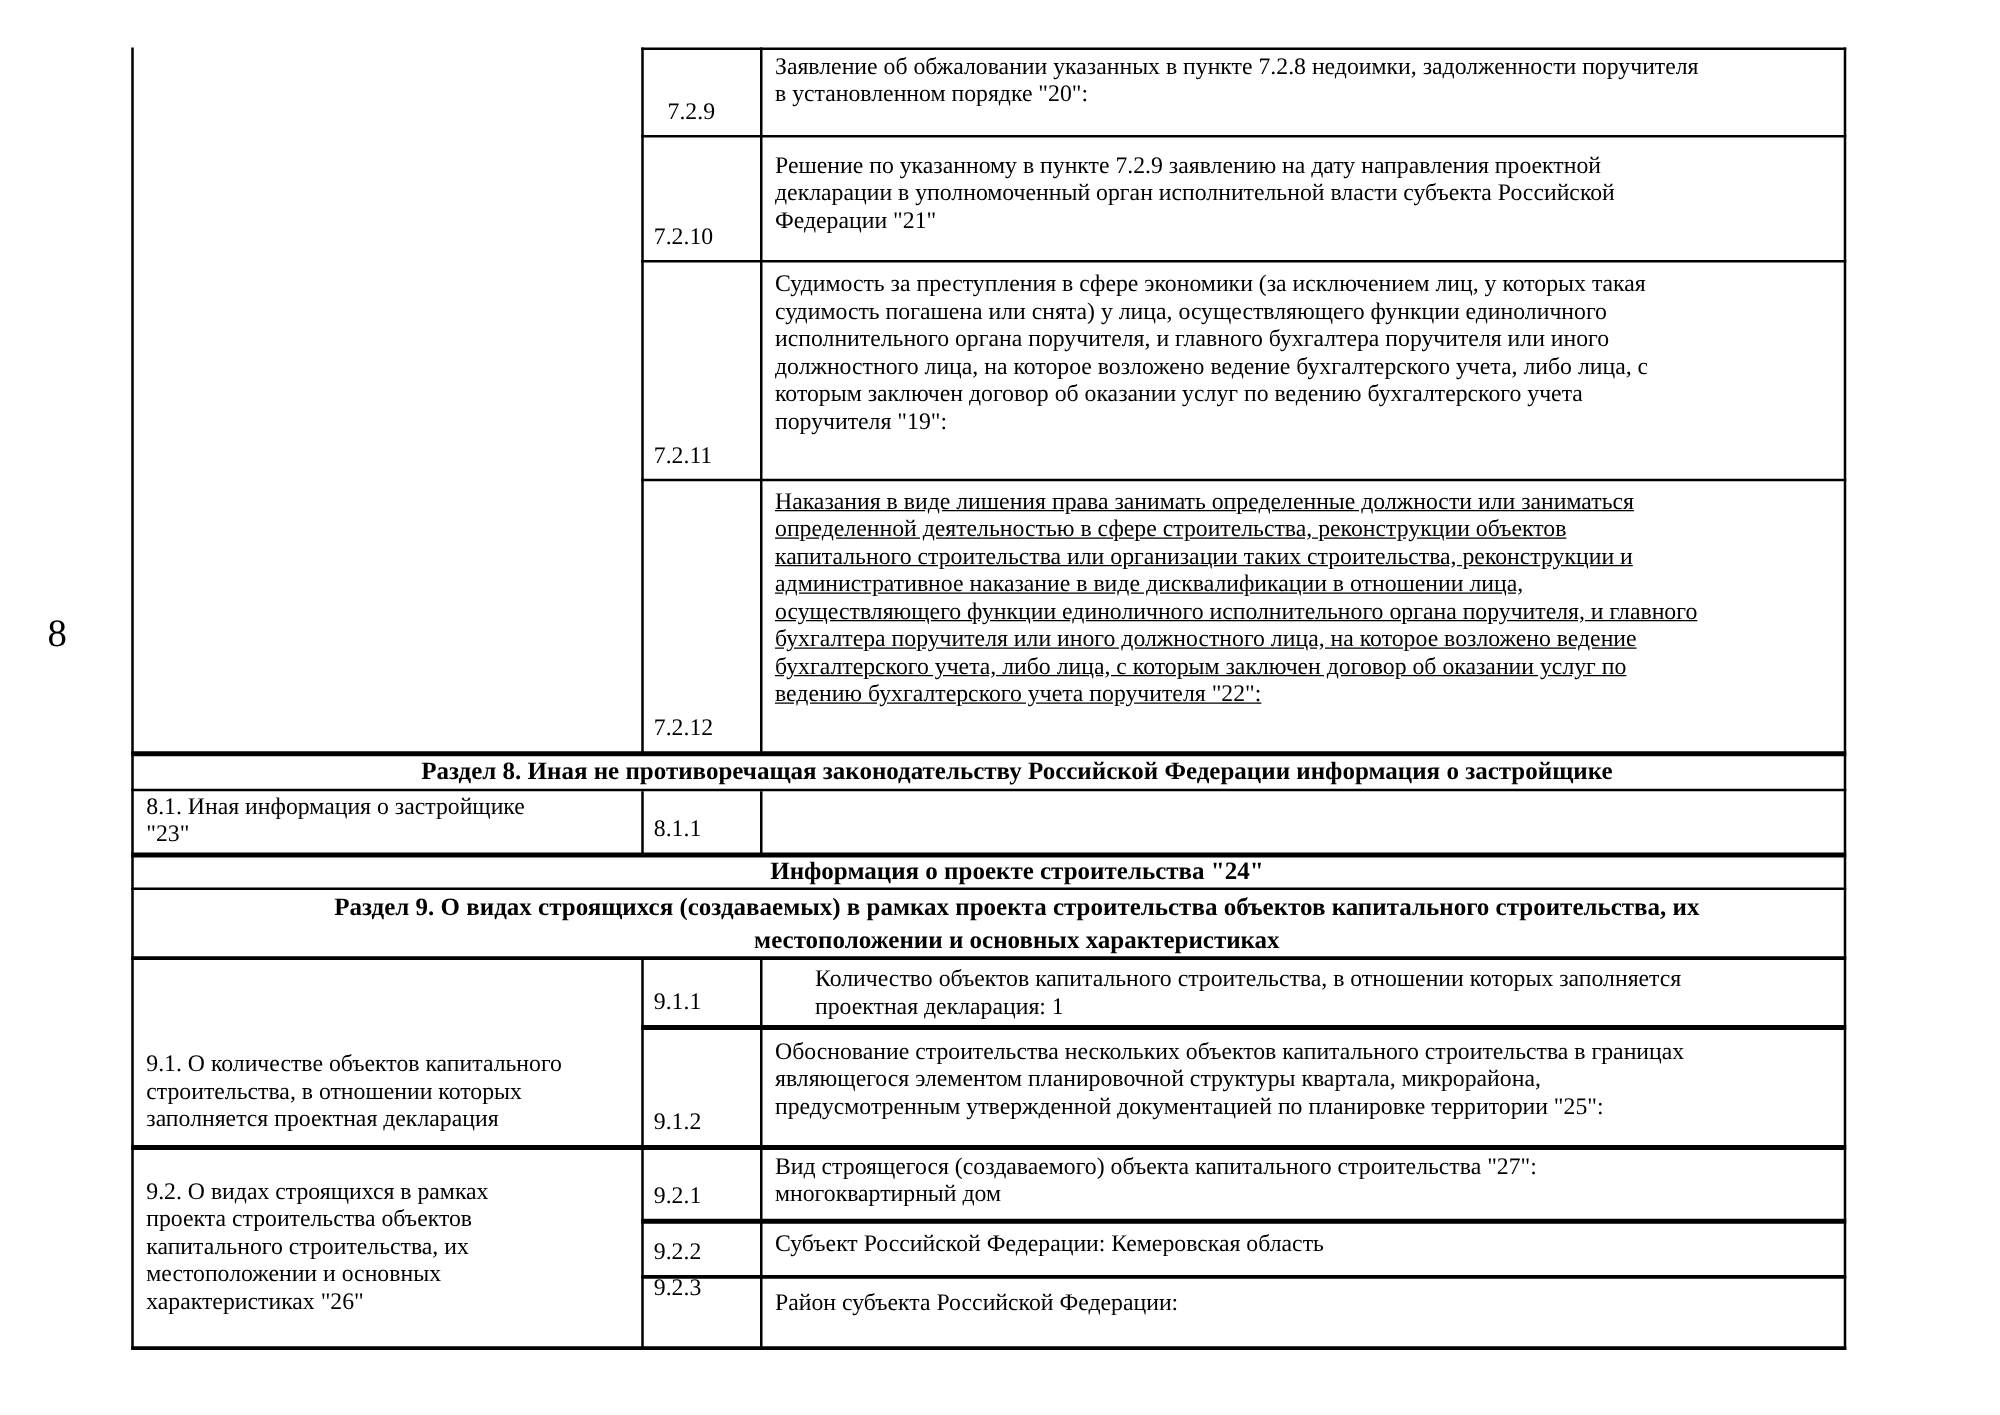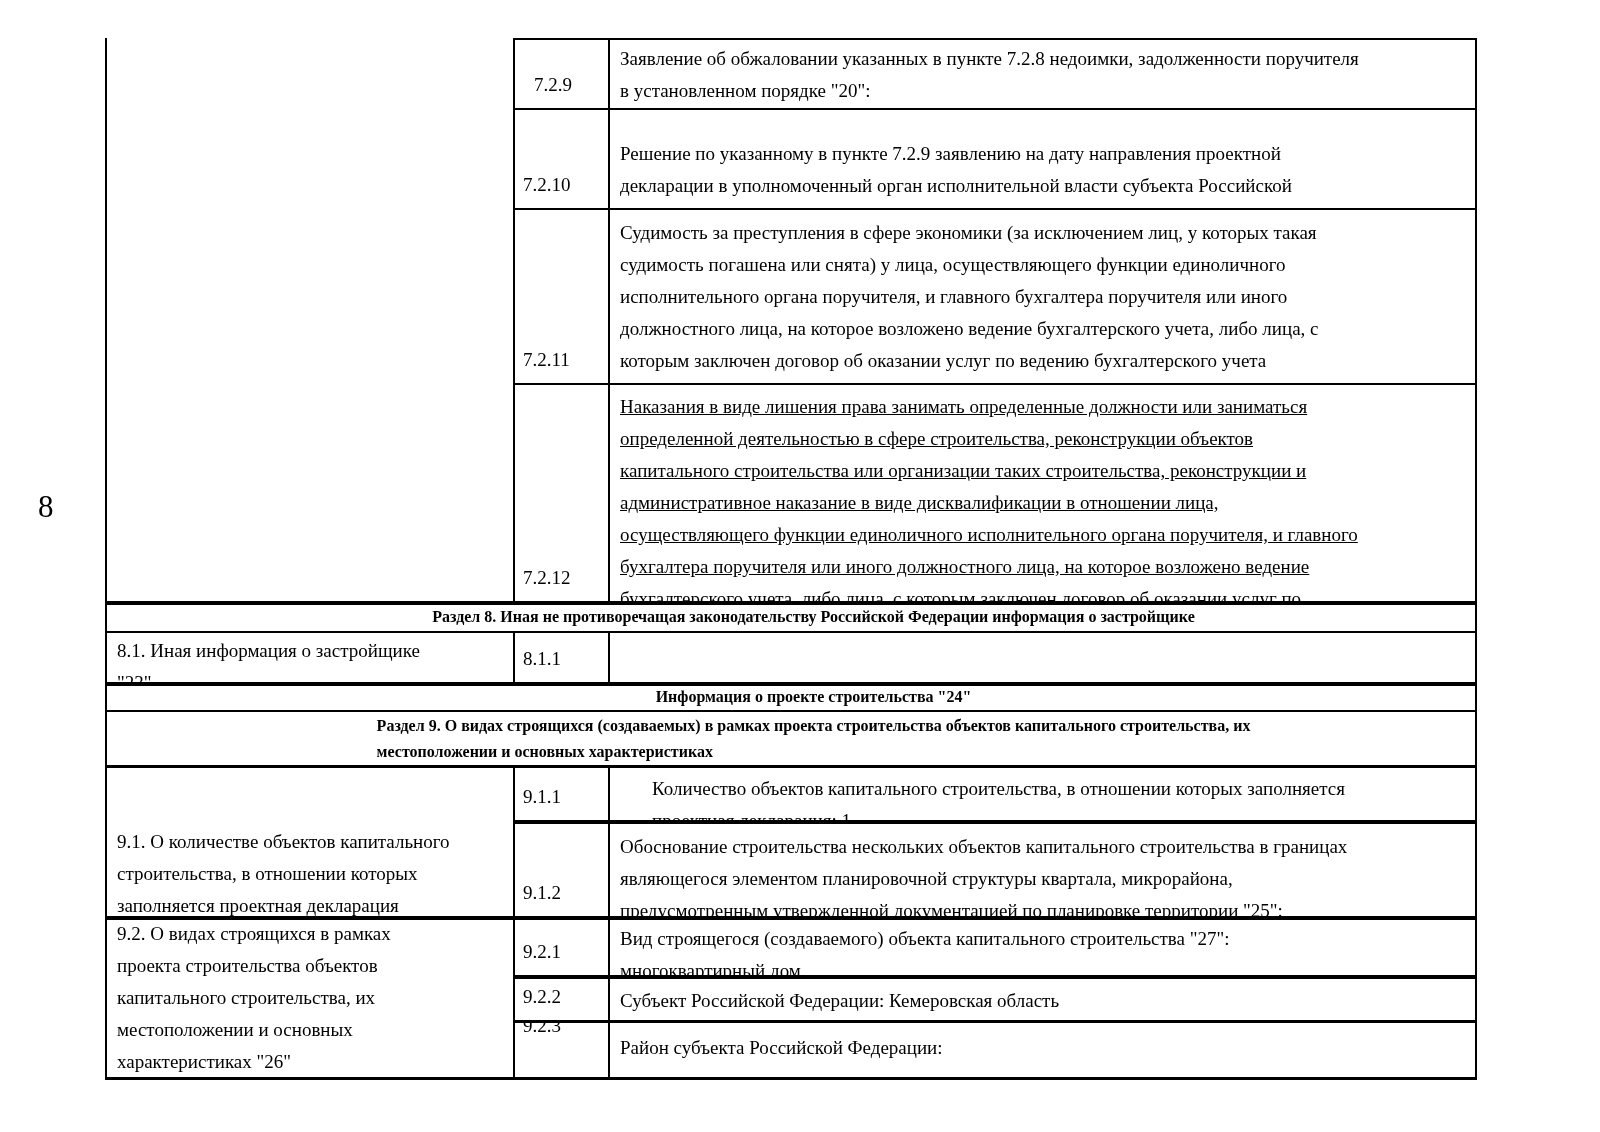--- a/index.html
+++ b/index.html
@@ -13,35 +13,35 @@
   }
   .page-num{
     position:absolute;
     left:38px;top:490px;
     font-size:31px;line-height:34px;
   }
   .tbl{position:absolute;left:105px;top:38px;width:1372px;height:1042px;}
   .hl,.vl{position:absolute;background:#000;}
   .cell{
     position:absolute;
-    font-size:19px;line-height:32px;
+    font-size:19px;line-height:22px;
     white-space:pre-line;
     overflow:hidden;
     box-sizing:border-box;
   }
   .num{
     display:flex;align-items:flex-end;
     padding:0 4px 7px 10px;
   }
   .txt{padding:5px 14px 0 12px;}
   .hdr{
     font-weight:bold;
-    text-align:left;
+    text-align:center;
     display:flex;align-items:center;justify-content:center;
-    font-size:16px;line-height:26px;
+    font-size:20px;line-height:26px;
     width:100%;
     padding-left:45px;
   }
   .lbl{display:flex;align-items:center;padding:0 8px 0 10px;}
   .lbl-top{display:flex;align-items:flex-start;padding:2px 8px 0 10px;}
 </style>
 </head>
 <body>
 
 <div class="page">
@@ -74,21 +74,21 @@
     <div class="hl" style="left:408px;top:982px;width:964px;height:3px;"></div>
     <div class="hl" style="left:0;top:1039px;width:1372px;height:3px;"></div>
 
     <div class="cell" style="left:2px;top:0;width:406px;height:563px;"></div>
 
     <div class="cell num" style="left:408px;top:0;width:105px;height:70px;margin-left:11px;">7.2.9</div>
     <div class="cell txt" style="left:503px;top:0;width:869px;height:70px;">Заявление об обжаловании указанных в пункте 7.2.8 недоимки, задолженности поручителя
 в установленном порядке "20":</div>
 
     <div class="cell num" style="left:408px;top:70px;width:95px;height:100px;">7.2.10</div>
-    <div class="cell txt" style="left:503px;top:70px;width:869px;height:92px;padding-top:30px;">Решение по указанному в пункте 7.2.9 заявлению на дату направления проектной
+    <div class="cell txt" style="left:503px;top:70px;width:869px;height:92px;padding-top:14px;">Решение по указанному в пункте 7.2.9 заявлению на дату направления проектной
 декларации в уполномоченный орган исполнительной власти субъекта Российской
 Федерации "21"</div>
 
     <div class="cell num" style="left:408px;top:170px;width:95px;height:175px;">7.2.11</div>
     <div class="cell txt" style="left:503px;top:170px;width:869px;height:175px;padding-top:9px;">Судимость за преступления в сфере экономики (за исключением лиц, у которых такая
 судимость погашена или снята) у лица, осуществляющего функции единоличного
 исполнительного органа поручителя, и главного бухгалтера поручителя или иного
 должностного лица, на которое возложено ведение бухгалтерского учета, либо лица, с
 которым заключен договор об оказании услуг по ведению бухгалтерского учета
 поручителя "19":</div>

